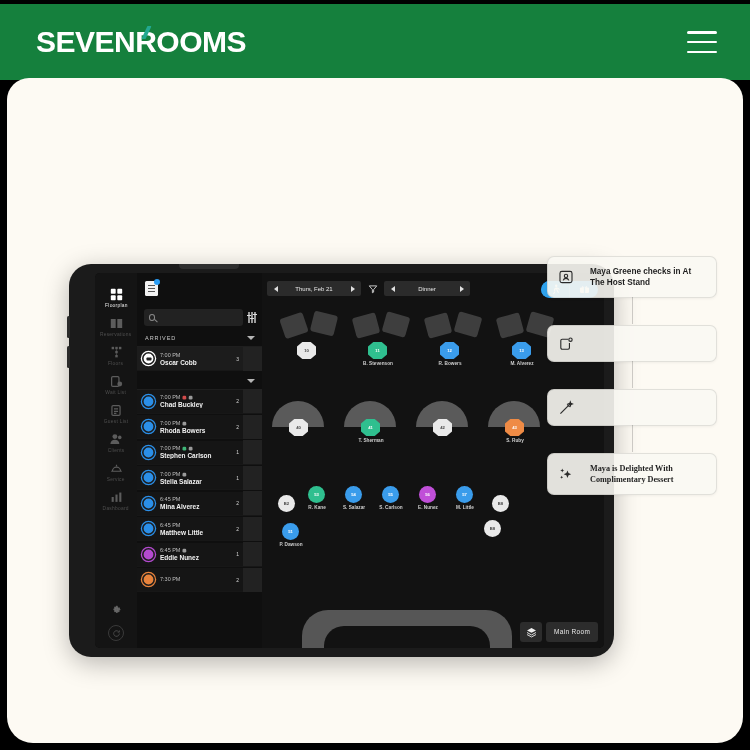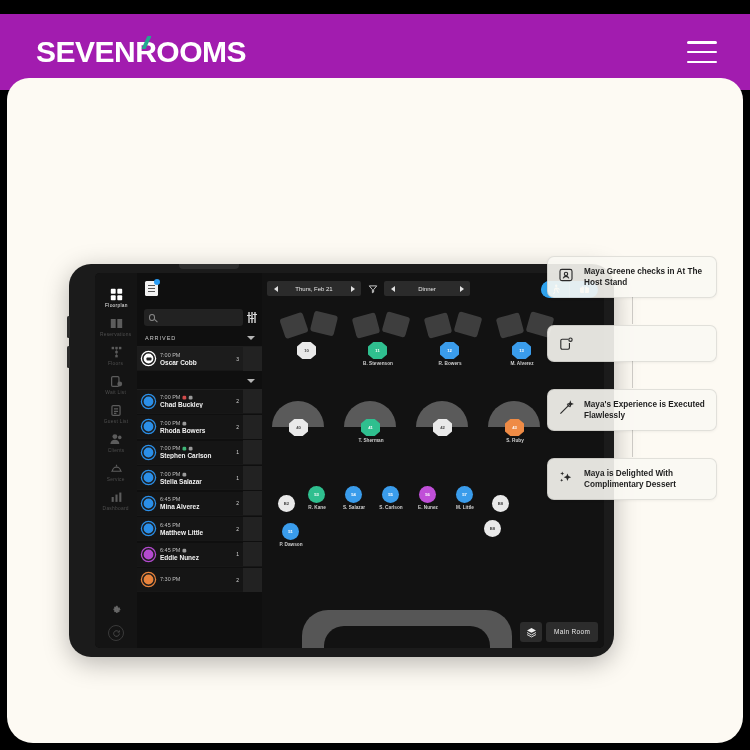--- a/index.html
+++ b/index.html
@@ -9,22 +9,22 @@
     background:#000;
     overflow:hidden;
   }
   .page{
     position:relative;
     width:750px;height:750px;
     background:#000;
   }
   
   .site-header{
-    position:absolute;left:0;top:14px;width:750px;height:76px;
-    background:#a21caf;
+    position:absolute;left:0;top:4px;width:750px;height:76px;
+    background:#15803d;
     display:flex;align-items:center;justify-content:space-between;
     padding:0 33px 0 36px;
   }
   .logo{
     font-family:"Liberation Sans", sans-serif;
     font-size:30px;letter-spacing:-0.5px;font-weight:700;
     color:#ffffff;
     display:flex;align-items:baseline;
     position:relative;
   }
@@ -268,25 +268,25 @@
   
   .notes{
     position:absolute;left:540px;top:178px;width:170px;
   }
   .note{
     position:relative;
     background:rgba(250,248,243,.90);
     border:1px solid rgba(0,0,0,.10);
     border-radius:7px;
     padding:9px 10px 9px 9px;
-    display:flex;gap:10px;
+    display:flex;align-items:center;gap:16px;
     margin-bottom:27px;
     box-shadow:0 1px 3px rgba(0,0,0,.05);
   }
-  .note:last-child{margin-bottom:12px;}
+  .note:last-child{margin-bottom:12px;font-family:Liberation Serif, serif;}
   .note:not(:last-child):after{
     content:"";position:absolute;left:50%;bottom:-27px;
     width:1px;height:27px;background:rgba(0,0,0,.18);
   }
   .note-ico{
     flex:0 0 17px;width:17px;height:17px;color:#2a2a2a;
     display:flex;align-items:center;justify-content:center;
   }
   .note-body{flex:1;}
   .note-kicker{
@@ -752,23 +752,20 @@
 
 
       <div class="note">
         <div class="note-ico">
           <svg width="16" height="16" viewBox="0 0 20 20" fill="none" stroke="#2a2a2a" stroke-width="1.4">
               <path d="M3 17L13 7"></path>
               <path d="M11.4 5.4l3.2 3.2"></path>
               <path d="M15.4 2.4l.7 1.8 1.8.7-1.8.7-.7 1.8-.7-1.8-1.8-.7 1.8-.7z" fill="#2a2a2a"></path>
             </svg>
         </div>
-        <div class="note-body">
-          <div class="note-text">Maya's Experience is Executed Flawlessly</div>
-        </div>
       </div>
 
       <div class="note">
         <div class="note-ico">
           <svg width="16" height="16" viewBox="0 0 20 20" fill="#2a2a2a">
               <path d="M11.8 5.5l1.35 3.35L16.5 10.2l-3.35 1.35L11.8 14.9l-1.35-3.35L7.1 10.2l3.35-1.35z"></path>
               <path d="M5.3 3l.75 1.85L7.9 5.6l-1.85.75L5.3 8.2l-.75-1.85L2.7 5.6l1.85-.75z"></path>
               <path d="M4.6 12.2l.55 1.35 1.35.55-1.35.55-.55 1.35-.55-1.35-1.35-.55 1.35-.55z"></path>
             </svg>
         </div>

